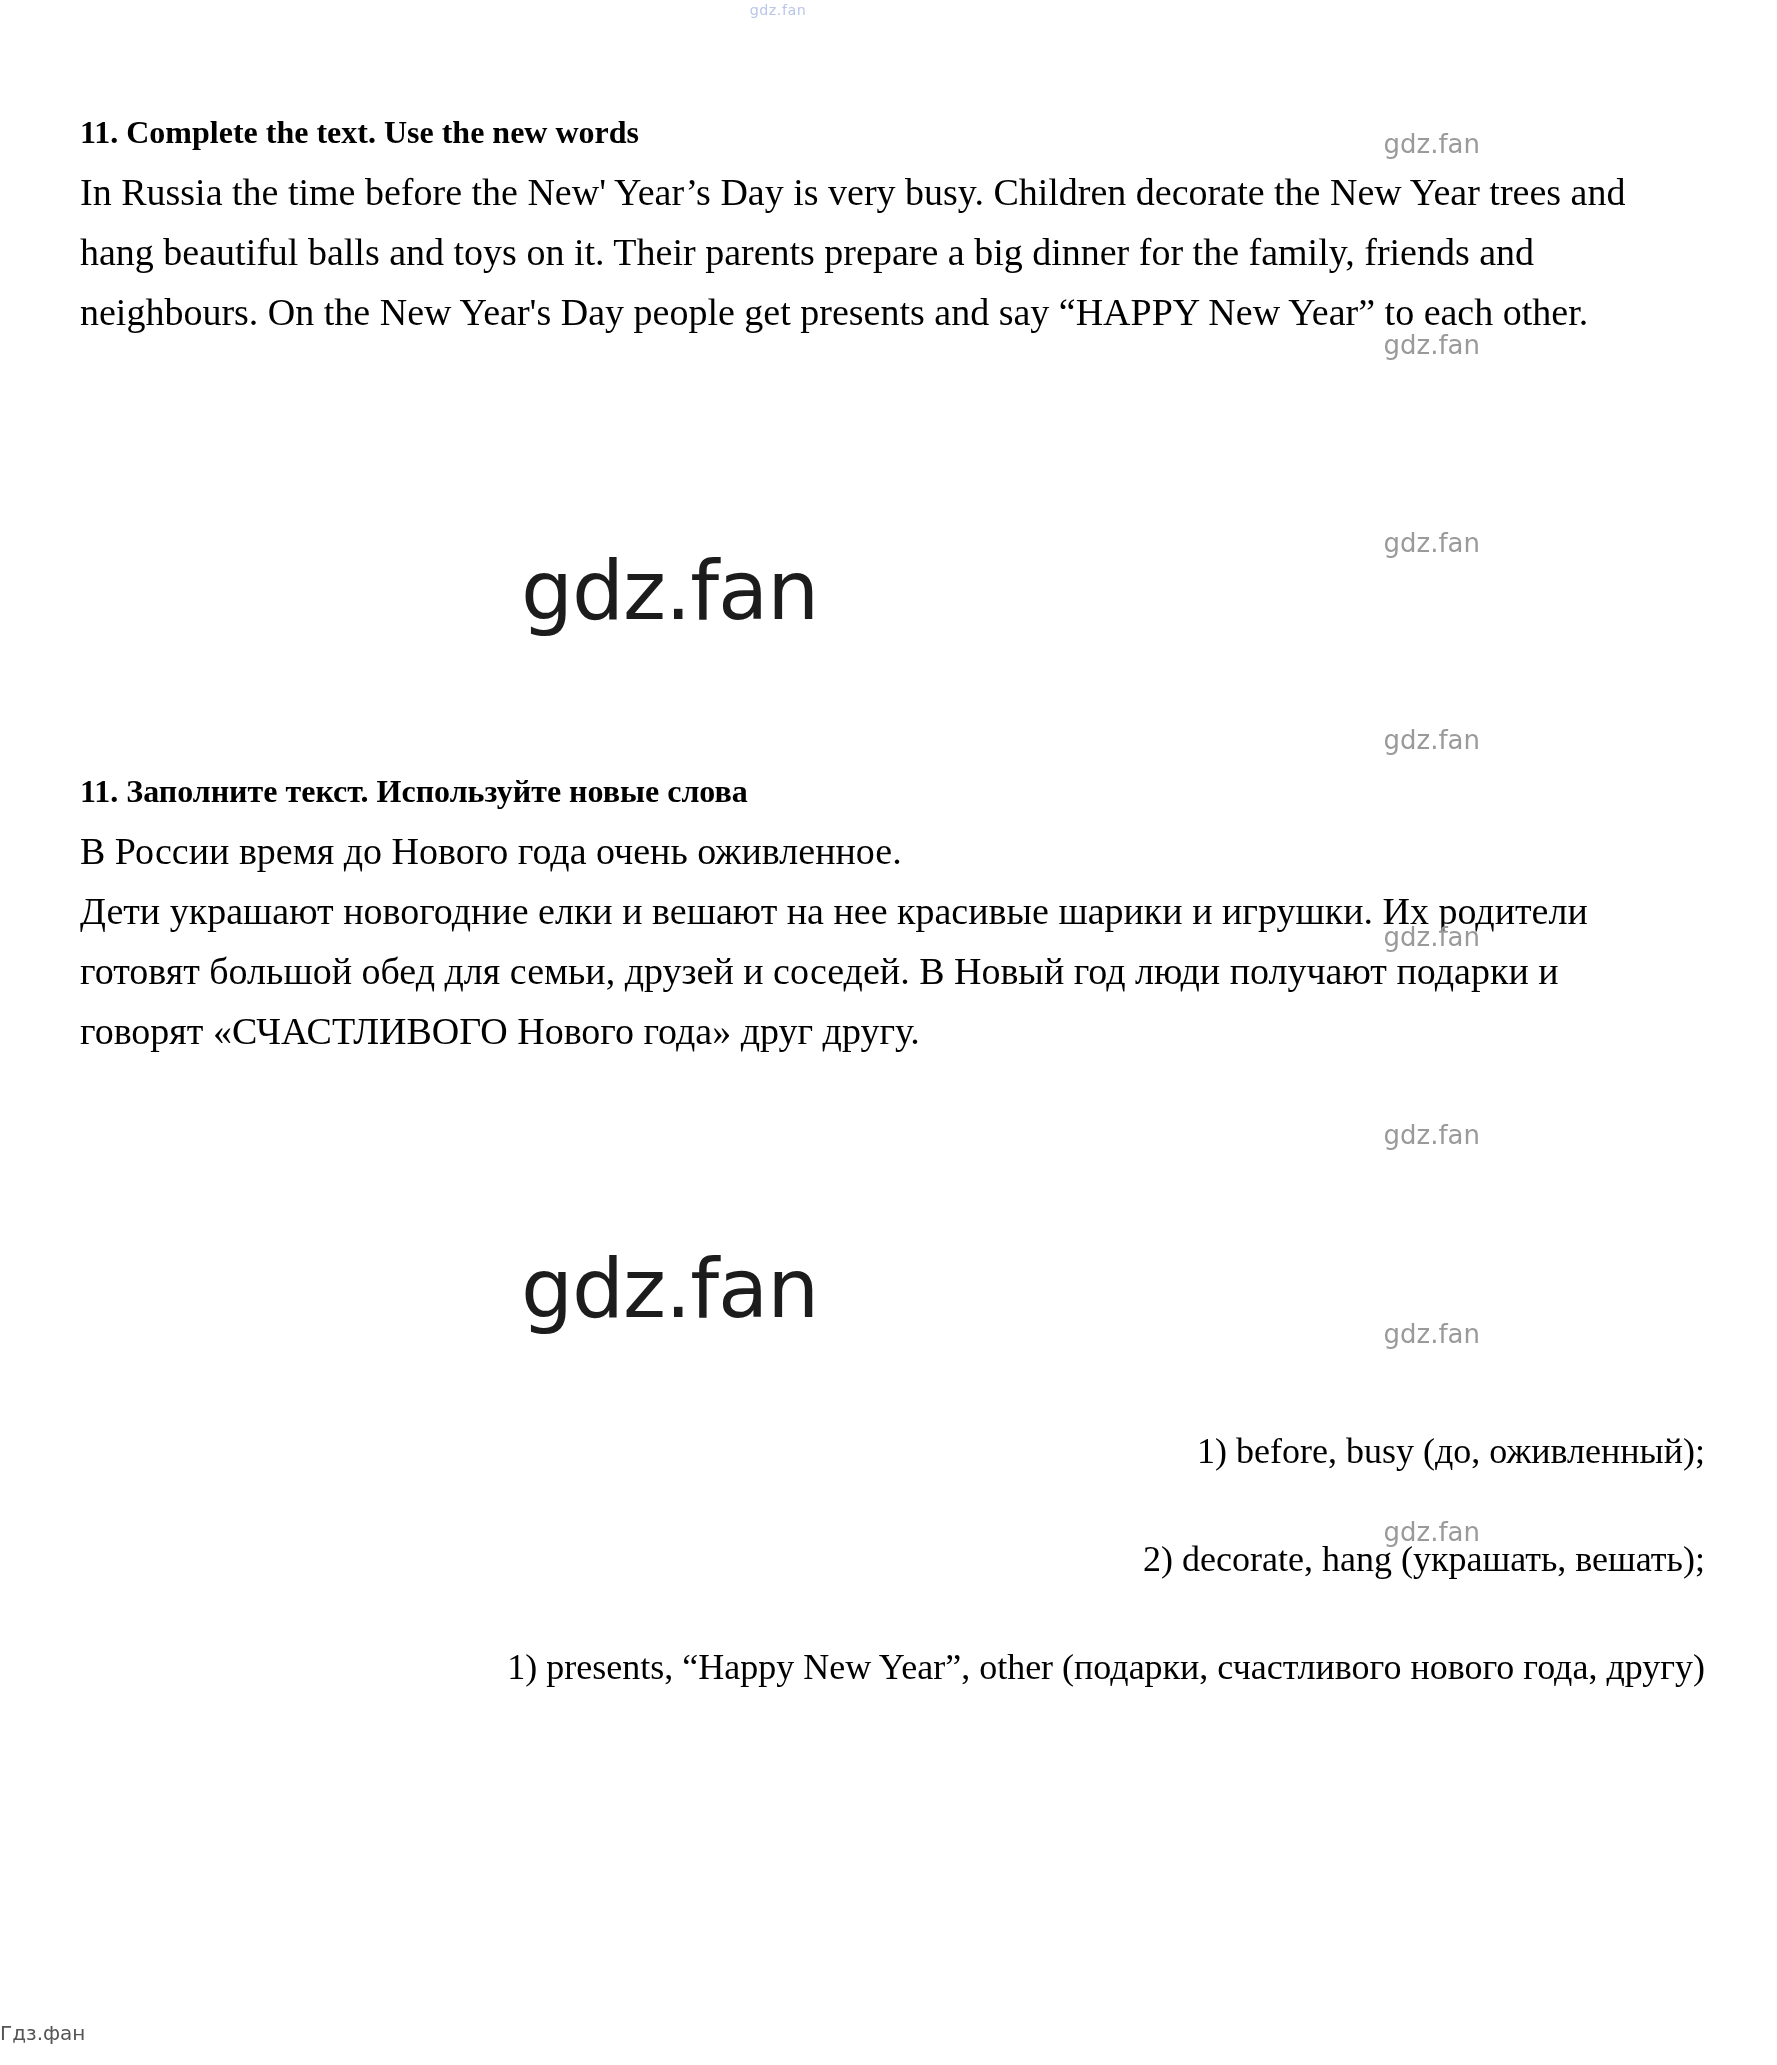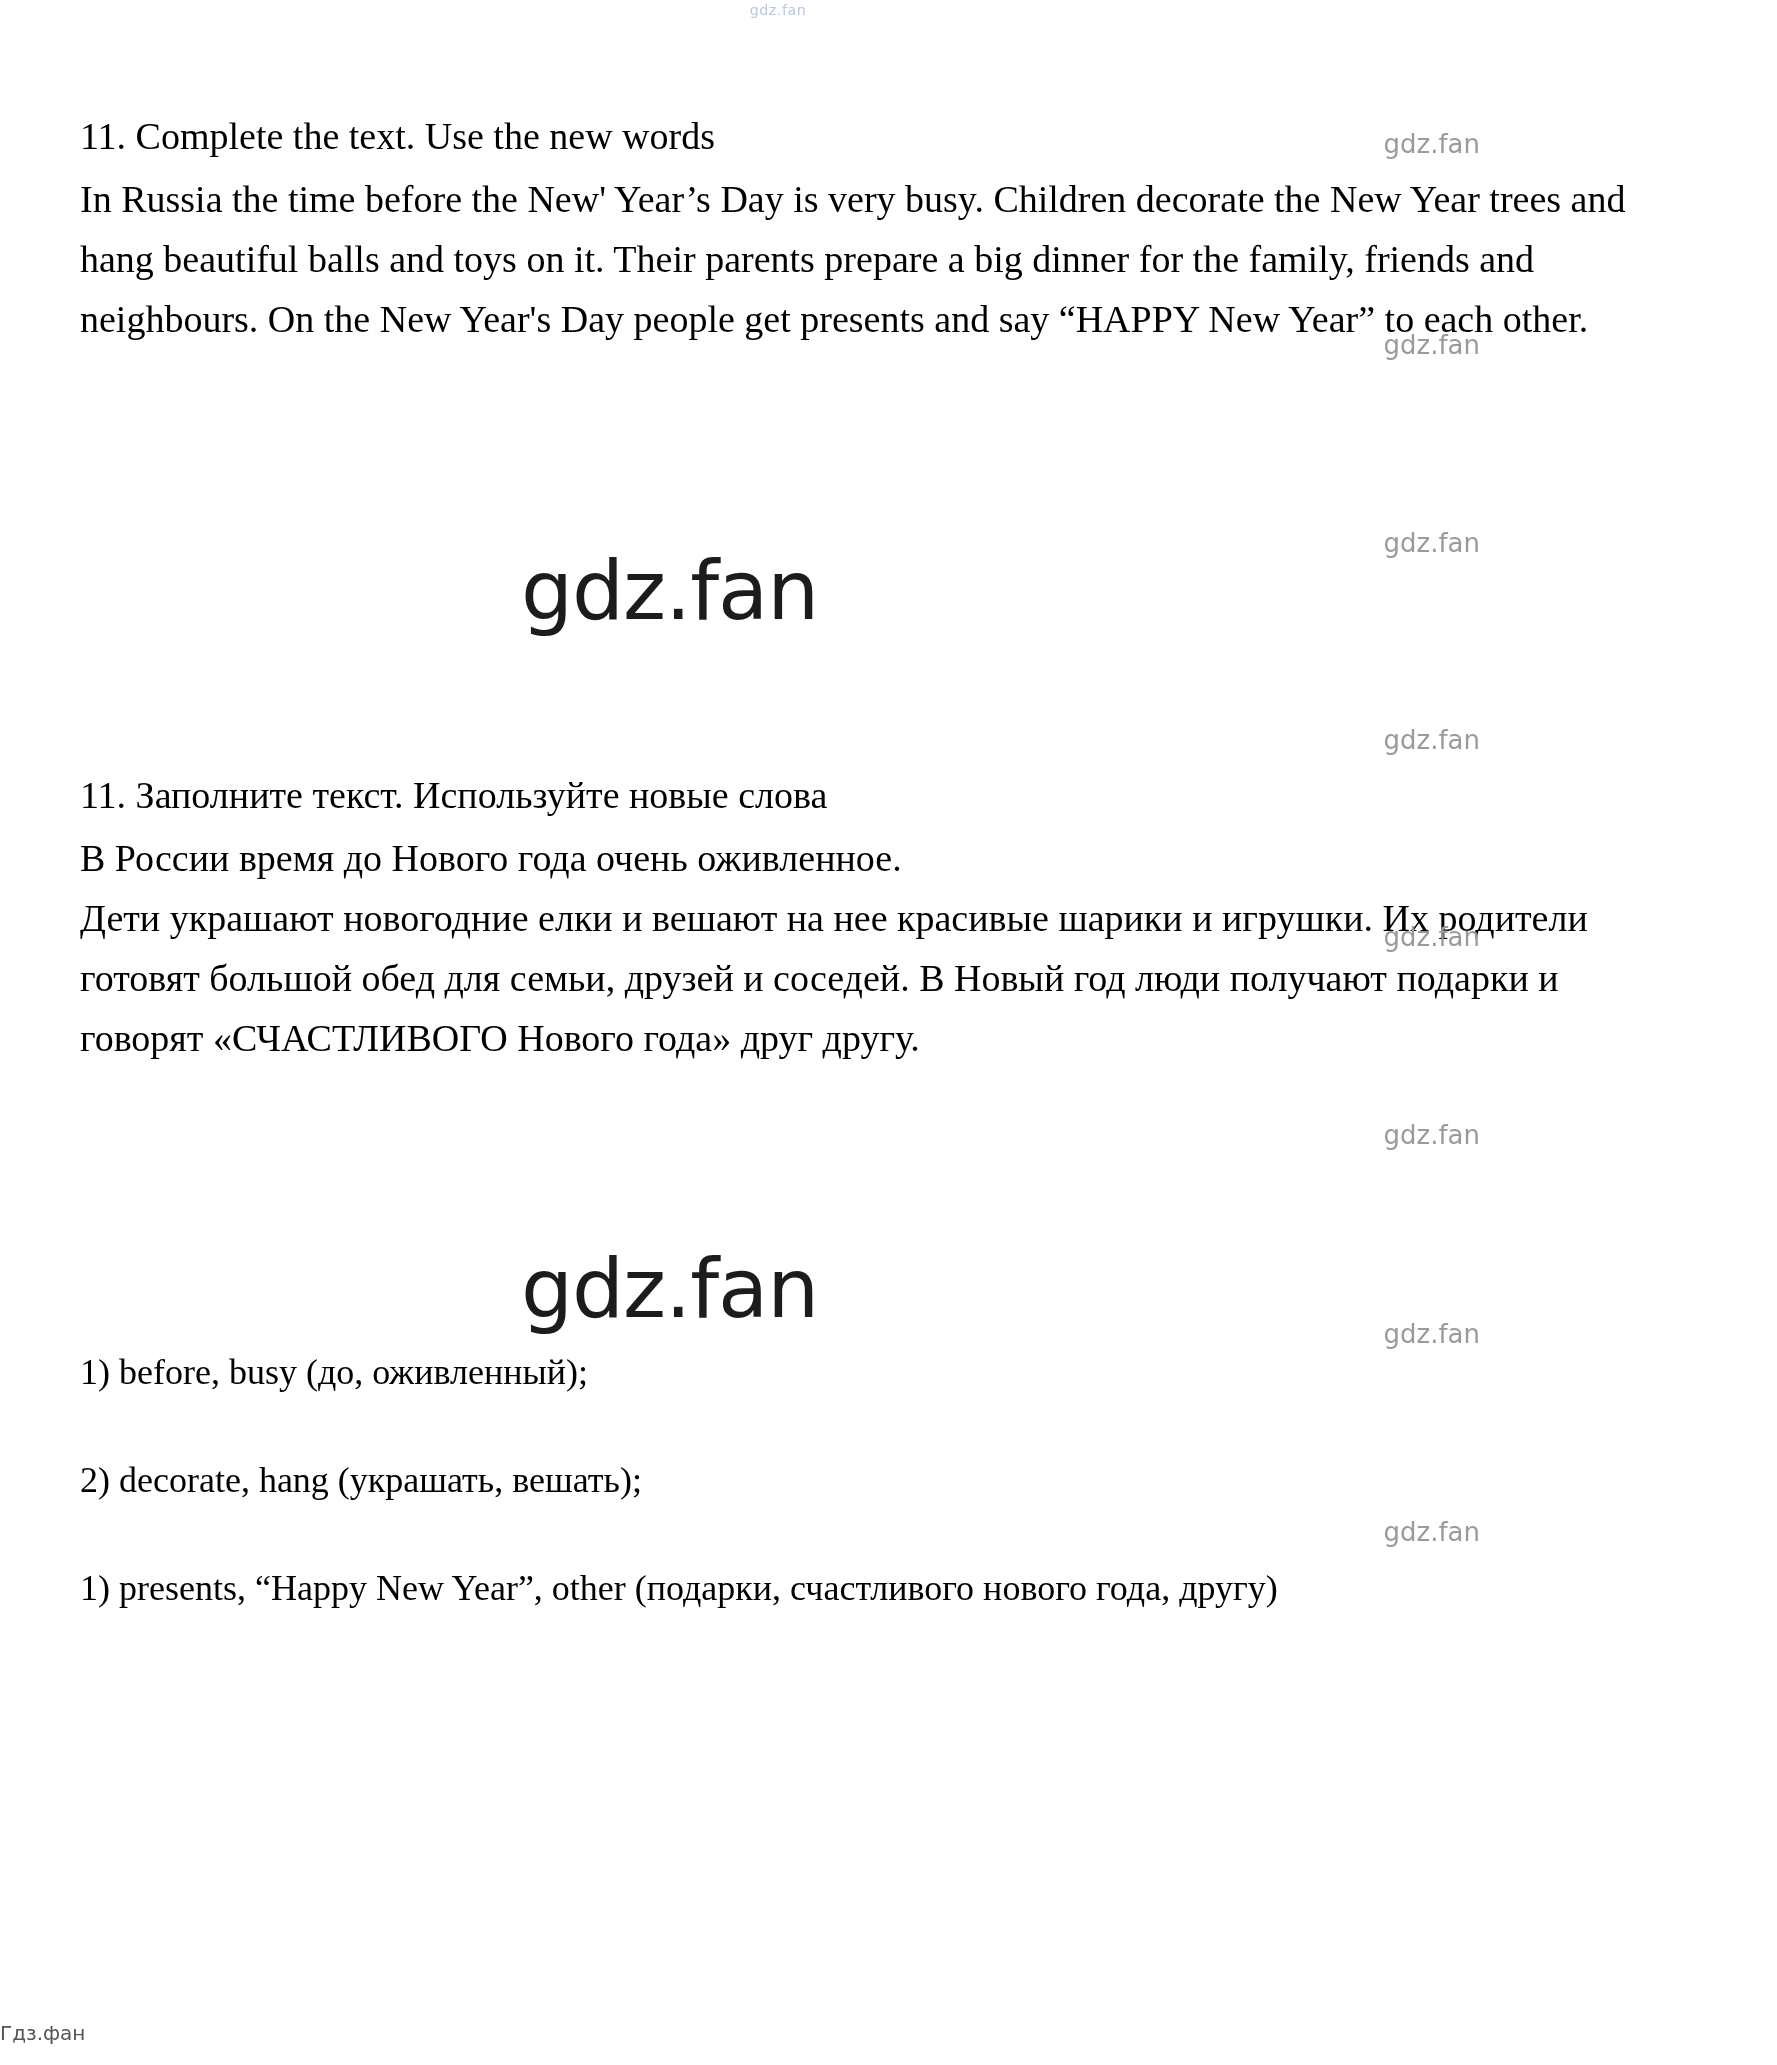--- a/index.html
+++ b/index.html
@@ -62,22 +62,22 @@
     top: 0;
     width: 1556px;
     height: 2066px;
   }
   .block {
     position: absolute;
     left: 80px;
     width: 1625px;
   }
   .heading {
-    font-weight: normal;
-    font-size: 38px;
+    font-weight: bold;
+    font-size: 32px;
     line-height: 1.22;
     margin: 0 0 9.6px 0;
   }
   .para {
     font-size: 38px;
     line-height: 1.58;
     margin: 0;
   }
   .answers .ans {
     font-size: 36px;
@@ -100,21 +100,21 @@
     <p class="para">In Russia the time before the New' Year’s Day is very busy. Children decorate the New Year trees and hang beautiful balls and toys on it. Their parents prepare a big dinner for the family, friends and neighbours. On the New Year's Day people get presents and say “HAPPY New Year” to each other.</p>
   </div>
 
   <div class="block" style="top: 772px;">
     <p class="heading">11. Заполните текст. Используйте новые слова</p>
     <p class="para">В России время до Нового года очень оживленное.</p>
     <p class="para">Дети украшают новогодние елки и вешают на нее красивые шарики и игрушки. Их родители готовят большой обед для семьи, друзей и соседей. В Новый год люди получают подарки и</p>
     <p class="para">говорят «СЧАСТЛИВОГО Нового года» друг другу.</p>
   </div>
 
-  <div class="block answers" style="top: 1345px;">
+  <div class="block answers" style="top: 1424px; text-align: right;">
     <p class="ans">1) before, busy (до, оживленный);</p>
     <p class="ans">2) decorate, hang (украшать, вешать);</p>
     <p class="ans">1) presents, “Happy New Year”, other (подарки, счастливого нового года, другу)</p>
   </div>
 
   <div class="wm-right" style="top: 129px;">gdz.fan</div>
   <div class="wm-right" style="top: 330px;">gdz.fan</div>
   <div class="wm-right" style="top: 528px;">gdz.fan</div>
   <div class="wm-right" style="top: 725px;">gdz.fan</div>
   <div class="wm-right" style="top: 922px;">gdz.fan</div>

